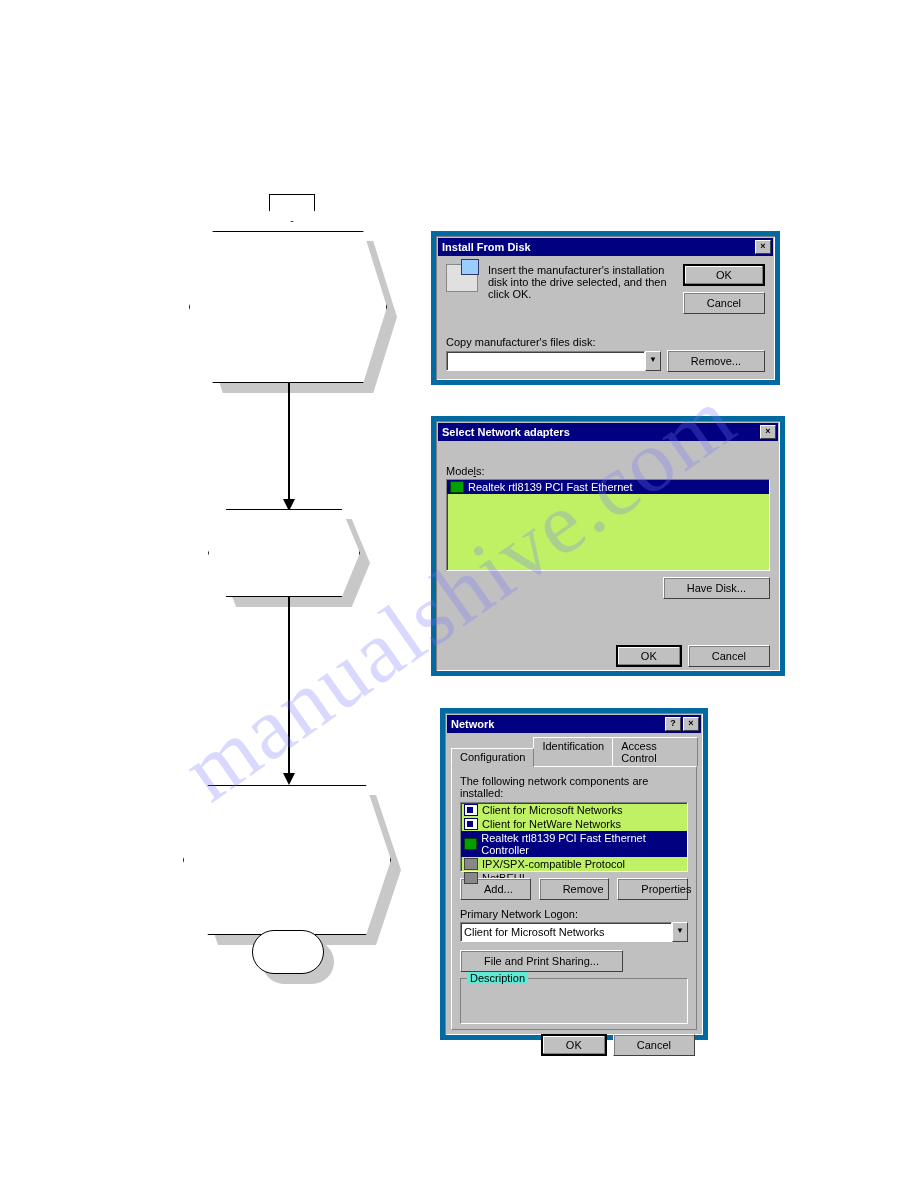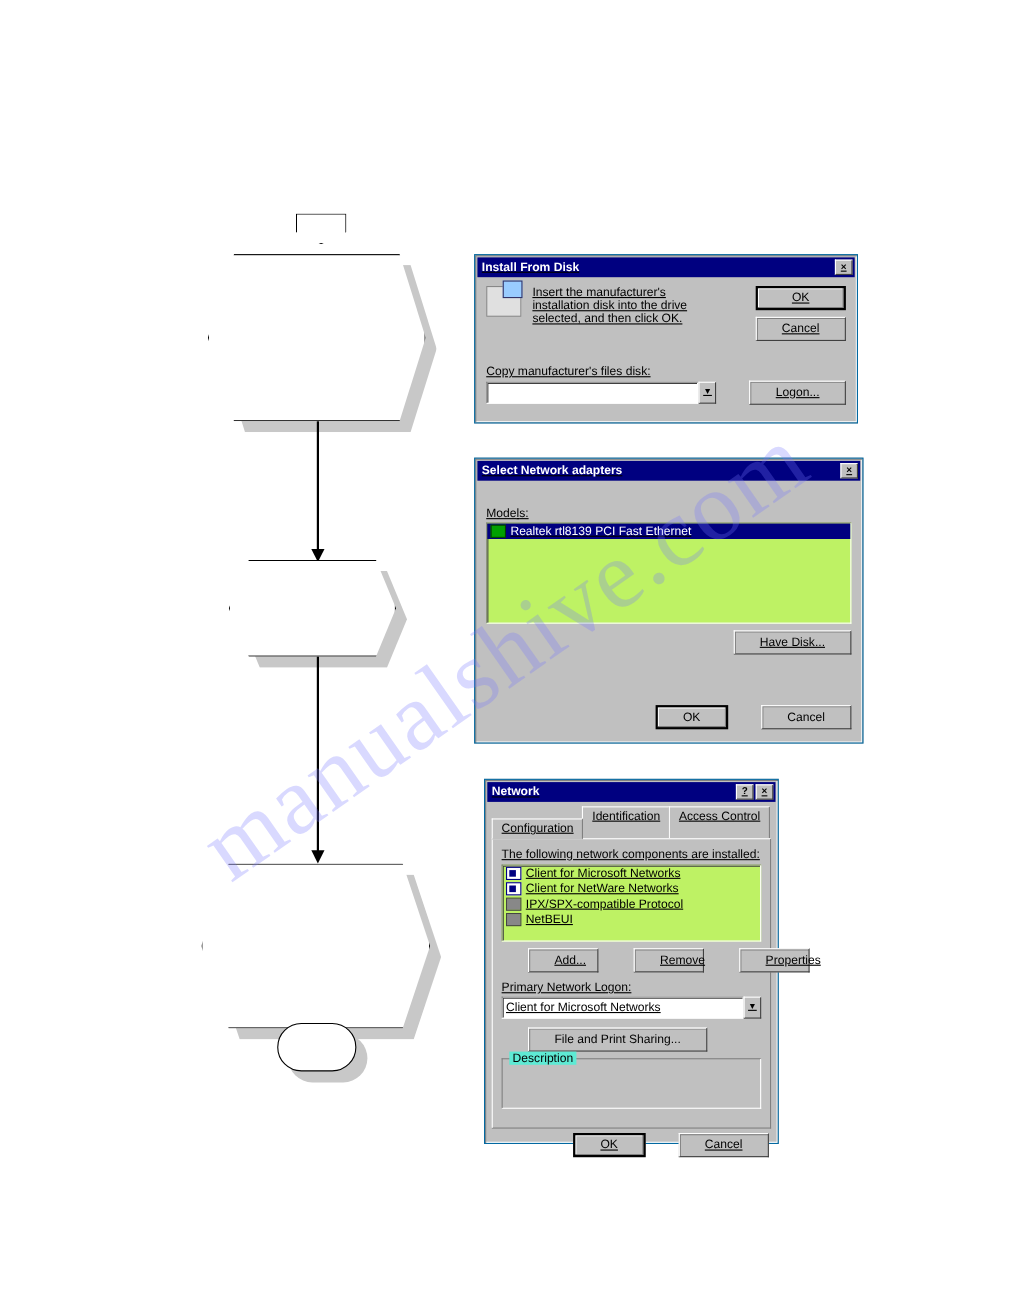--- a/index.html
+++ b/index.html
@@ -29,26 +29,26 @@
     background:#fff; border:1px solid #000; border-radius: 22px;
   }
   .pill-shadow {
     position: absolute;
     background:#c8c8c8; border-radius: 22px;
   }
   .arrow-line { position:absolute; background:#000; width:2px; }
   .arrow-head { position:absolute; width:0; height:0; border-left:6px solid transparent; border-right:6px solid transparent; border-top:12px solid #000; }
 
   
-  .dlg { position:absolute; background:#c0c0c0; border:1px solid #0369a1; box-shadow: 1px 1px 0 #808080 inset, -1px -1px 0 #fff inset; padding:2px;text-decoration:underline; }
+  .dlg { position:absolute; background:#c0c0c0; border:5px solid #0369a1; box-shadow: 1px 1px 0 #808080 inset, -1px -1px 0 #fff inset; padding:2px; }
   .titlebar { background:#000080; color:#fff; font-weight:bold; display:flex; align-items:center; justify-content:space-between; padding:2px 2px 2px 4px; font-size:11px; height:18px; }
   .titlebar-right { display:flex; gap:2px; }
   .tb-btn { width:16px; height:14px; background:#c0c0c0; border:1px solid #fff; border-right-color:#404040; border-bottom-color:#404040; font-size:9px; line-height:11px; text-align:center; color:#000; font-weight:bold; cursor:pointer; }
   .dlg-body { padding:8px; position:relative; color:#000; }
-  .win-btn { background:#c0c0c0; border:1px solid #fff; border-right-color:#404040; border-bottom-color:#404040; box-shadow: 1px 1px 0 #808080 inset; min-width:64px; height:22px; font-size:11px; padding:0 23px; cursor:pointer; text-align:center;margin-left:24px; }
+  .win-btn { background:#c0c0c0; border:1px solid #fff; border-right-color:#404040; border-bottom-color:#404040; box-shadow: 1px 1px 0 #808080 inset; min-width:64px; height:22px; font-size:11px; padding:0 23px; cursor:pointer; text-align:center; }
   .win-btn.default { border:2px solid #000; box-shadow: inset -1px -1px #808080, inset 1px 1px #fff; }
   .sunken { background:#fff; border:1px solid #808080; border-right-color:#fff; border-bottom-color:#fff; box-shadow: inset 1px 1px #404040; }
   .combo { display:flex; }
   .combo .txt { flex:1; height:20px; }
   .combo .dd { width:16px; height:20px; background:#c0c0c0; border:1px solid #fff; border-right-color:#404040; border-bottom-color:#404040; font-size:8px; text-align:center; line-height:16px; cursor:pointer; }
   .listbox { background:#bef264; }
   .list-item-sel { background:#000080; color:#fff; padding:1px 3px; display:flex; align-items:center; gap:4px; }
   .list-item { padding:1px 3px; display:flex; align-items:center; gap:4px; }
   .icon-sq { width:14px; height:12px; background:#00a000; display:inline-block; border:1px solid #004000; }
   .icon-sq-b { width:14px; height:12px; background:#fff; display:inline-block; border:1px solid #000080; position:relative; }
@@ -114,21 +114,21 @@
         <button class="win-btn">Cancel</button>
       </div>
     </div>
     <div style="margin-top:22px;">
       <div class="label">Copy manufacturer's files disk:</div>
       <div style="display:flex; gap:6px; margin-top:2px; align-items:center;">
         <div class="combo" style="flex:1;">
           <input class="txt sunken" style="padding: 0px 2px;" value="">
           <div class="dd">▼</div>
         </div>
-        <button class="win-btn" style="min-width:64px;">Logon...</button>
+        <button class="win-btn" style="min-width:64px;">Remove...</button>
       </div>
     </div>
   </div>
 </div>
 
 <div class="dlg" style="left:431px; top:416px; width:354px; height:260px;">
   <div class="titlebar">
     <span>Select Network adapters</span>
     <div class="titlebar-right">
       <div class="tb-btn">×</div>
@@ -169,20 +169,24 @@
     <div class="label"><span>The following network components are installed:</span></div>
     <div class="sunken listbox" style="height:70px; margin-top:3px;">
       <div class="list-item">
             <span class="icon-sq-b"></span>
             <span>Client for Microsoft Networks</span>
           </div>
       <div class="list-item">
             <span class="icon-sq-b"></span>
             <span>Client for NetWare Networks</span>
           </div>
+      <div class="list-item-sel">
+            <span class="icon-sq"></span>
+            <span>Realtek rtl8139 PCI Fast Ethernet Controller</span>
+          </div>
       <div class="list-item">
             <span class="icon-net"></span>
             <span>IPX/SPX-compatible Protocol</span>
           </div>
       <div class="list-item">
             <span class="icon-net"></span>
             <span>NetBEUI</span>
           </div>
     </div>
     <div style="display:flex; gap:8px; margin-top:6px; justify-content:space-between;">

